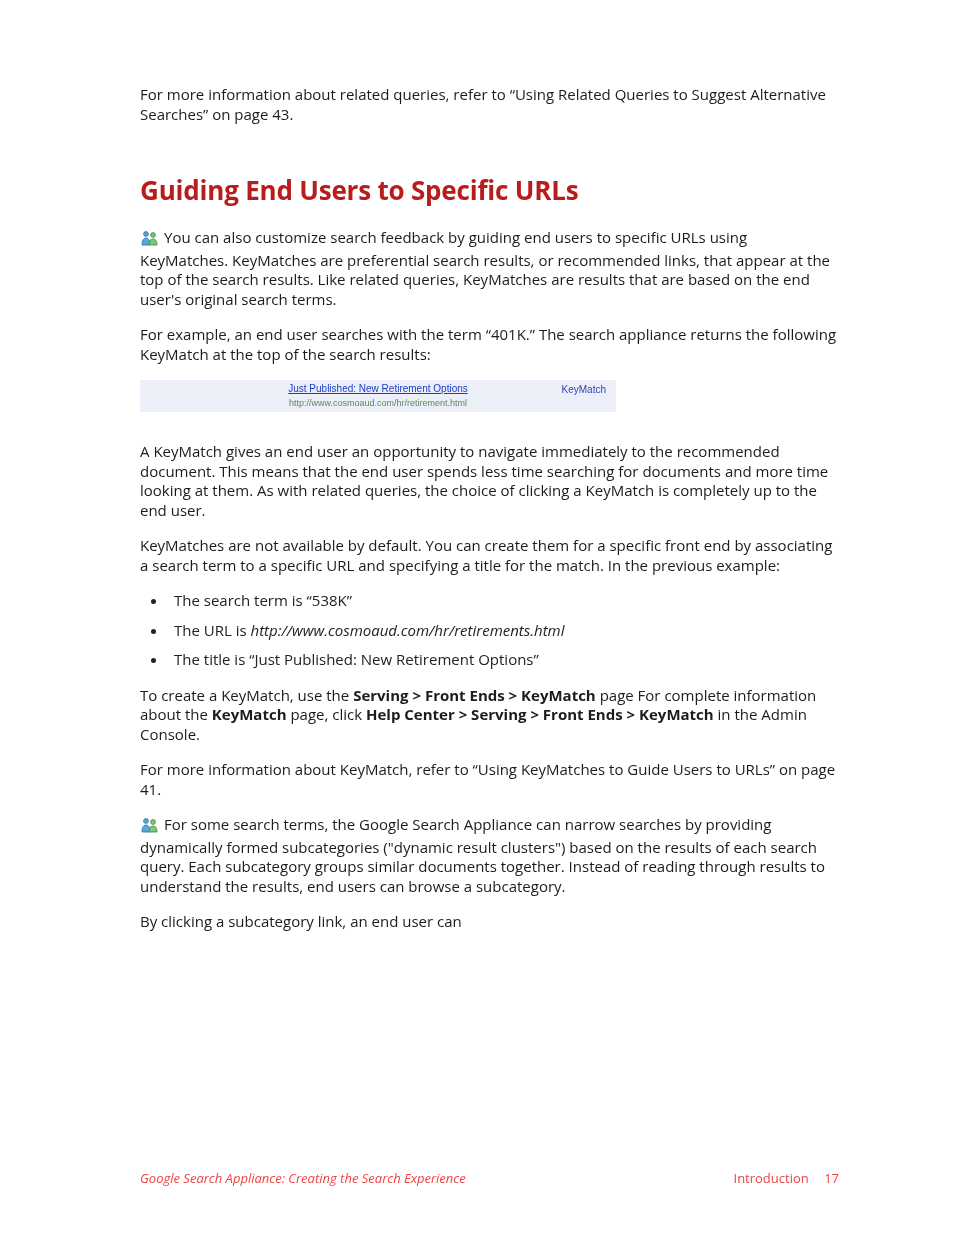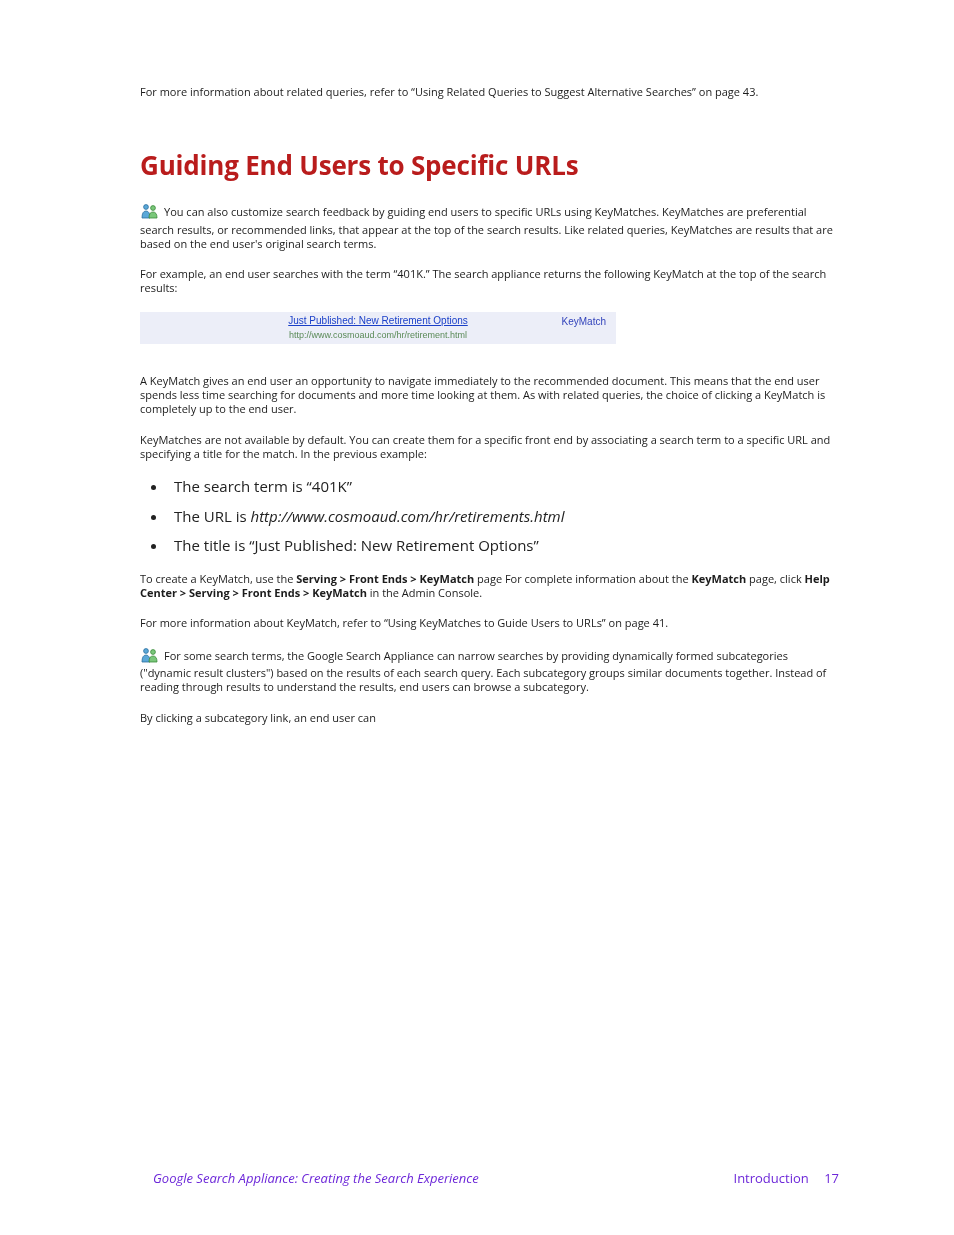--- a/index.html
+++ b/index.html
@@ -10,21 +10,21 @@
     color: #222;
   }
   .page {
     width: 954px;
     height: 1235px;
     position: relative;
     box-sizing: border-box;
     padding: 85px 115px 60px 140px;
   }
   p {
-    font-size: 11px;
+    font-size: 15px;
     line-height: 1.3;
     margin: 0 0 16px 0;
     color: #1c1c1c;
   }
   h2.section {
     color: #b91c1c;
     font-size: 26px;
     font-weight: 700;
     margin: 48px 0 20px 0;
     letter-spacing: -0.2px;
@@ -71,22 +71,21 @@
     padding-left: 6px;
   }
   .italic { font-style: italic; }
   .bold { font-weight: 700; }
   .footer {
     position: absolute;
     bottom: 48px;
     left: 140px;
     right: 115px;
     font-size: 13px;
-    color: #6d28d9;
-    margin-left: 13px;
+    color: #ef4444;
   }
   .footer-left {
     float: left;
     font-style: italic;
   }
   .footer-right {
     float: right;
   }
   .footer-right .pn {
     font-weight: 400;
@@ -118,21 +117,21 @@
   <div class="keymatch-box">
     <div class="keymatch-title">Just Published: New Retirement Options</div>
     <div class="keymatch-url">http://www.cosmoaud.com/hr/retirement.html</div>
     <div class="keymatch-label">KeyMatch</div>
   </div>
 
   <p>A KeyMatch gives an end user an opportunity to navigate immediately to the recommended document. This means that the end user spends less time searching for documents and more time looking at them. As with related queries, the choice of clicking a KeyMatch is completely up to the end user.</p>
   <p>KeyMatches are not available by default. You can create them for a specific front end by associating a search term to a specific URL and specifying a title for the match. In the previous example:</p>
 
   <ul class="bullets">
-    <li>The search term is “401K”</li>
+    <li>The search term is “538K”</li>
     <li>
       <span>The URL is </span><span class="italic">http://www.cosmoaud.com/hr/retirements.html</span>
     </li>
     <li>The title is “Just Published: New Retirement Options”</li>
   </ul>
 
   <p>
     <span>To create a KeyMatch, use the </span><span class="bold">Serving &gt; Front Ends &gt; KeyMatch</span><span> page For complete information about the </span><span class="bold">KeyMatch</span><span> page, click </span><span class="bold">Help Center &gt; Serving &gt; Front Ends &gt; KeyMatch</span><span> in the Admin Console.</span>
   </p>
 

